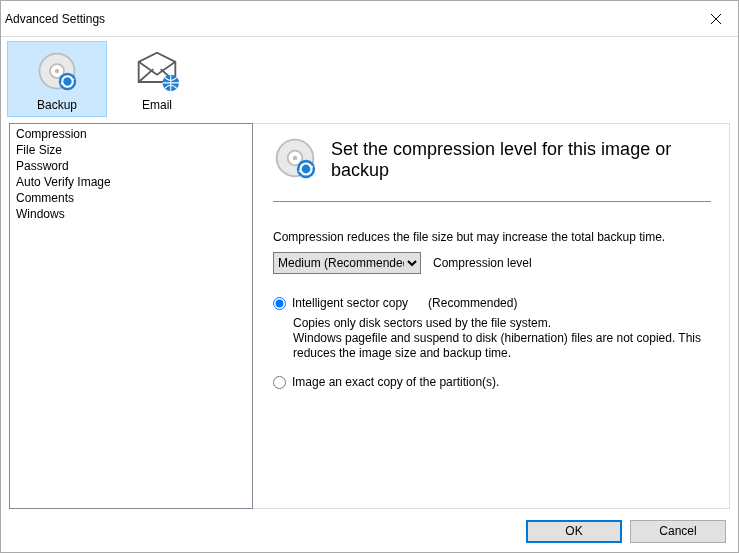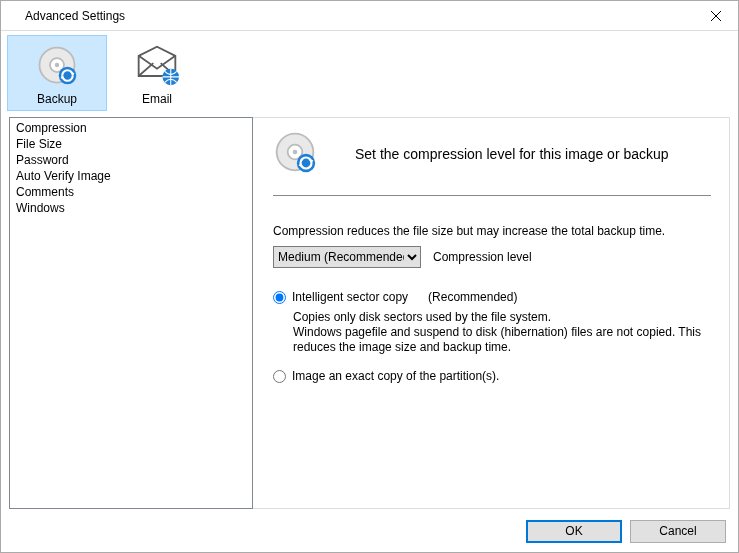--- a/index.html
+++ b/index.html
@@ -11,27 +11,27 @@
     background: #fff;
     width: 739px;
     height: 553px;
     overflow: hidden;
     border: 1px solid #aaa;
     display: flex;
     flex-direction: column;
   }
   
   .titlebar {
-    height: 30px;
+    height: 36px;
     background: #fff;
     border-bottom: 1px solid #ddd;
     display: flex;
     align-items: center;
     justify-content: space-between;
-    padding-left: 24px;
+    padding-left: 4px;
   }
   .titlebar-title { font-size: 12px; }
   .titlebar-close {
     width: 45px; height: 29px;
     display:flex; align-items:center; justify-content:center;
     cursor: pointer;
   }
   .titlebar-close svg { width:10px; height:10px; }
   
   .toolbar {
@@ -83,21 +83,21 @@
   }
   .main-header {
     display:flex;
     align-items:center;
     gap: 14px;
     padding-bottom: 18px;
     border-bottom: 1px solid #888;
     margin-bottom: 28px;
   }
   .main-header-icon { flex: 0 0 auto; }
-  .main-header-title { font-size: 14px; margin-left: 24px; }
+  .main-header-title { font-size: 18px; }
   .desc { margin-bottom: 8px; }
   .compression-row {
     display:flex; align-items:center; gap: 12px;
     margin-bottom: 22px;
   }
   select.dropdown {
     font-family: inherit;
     font-size: 12px;
     height: 22px;
     width: 148px;

